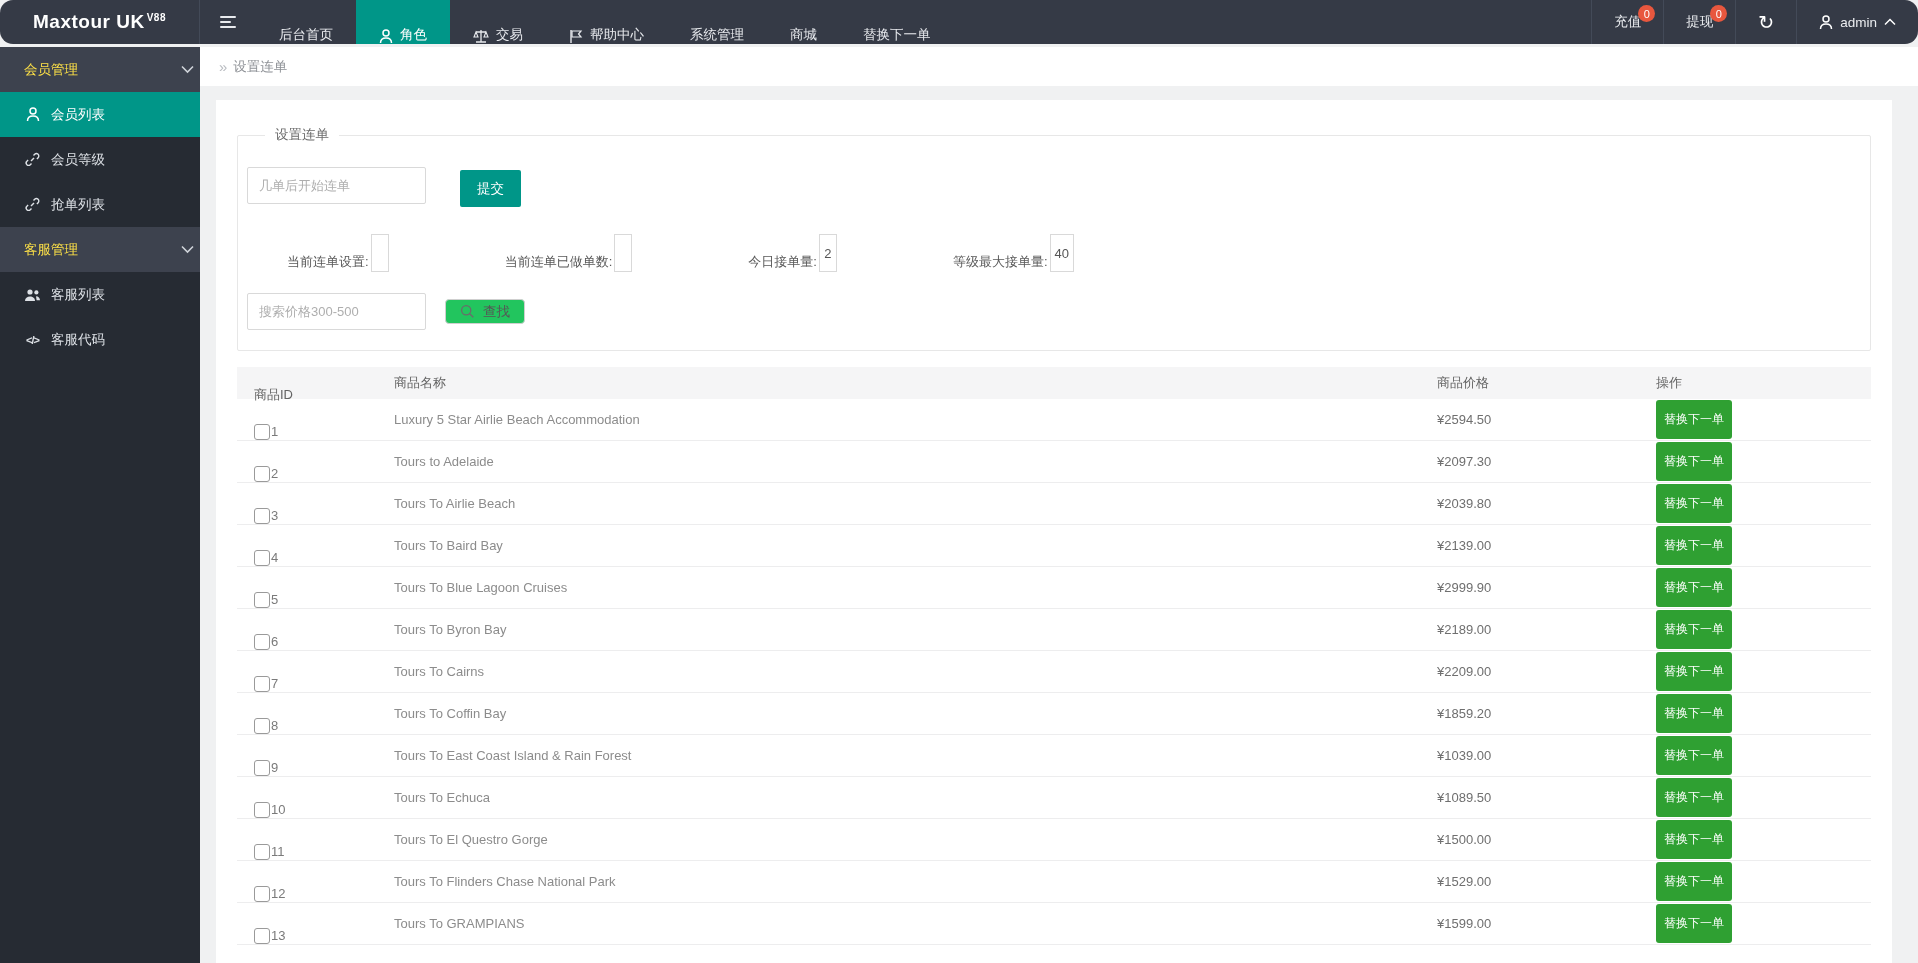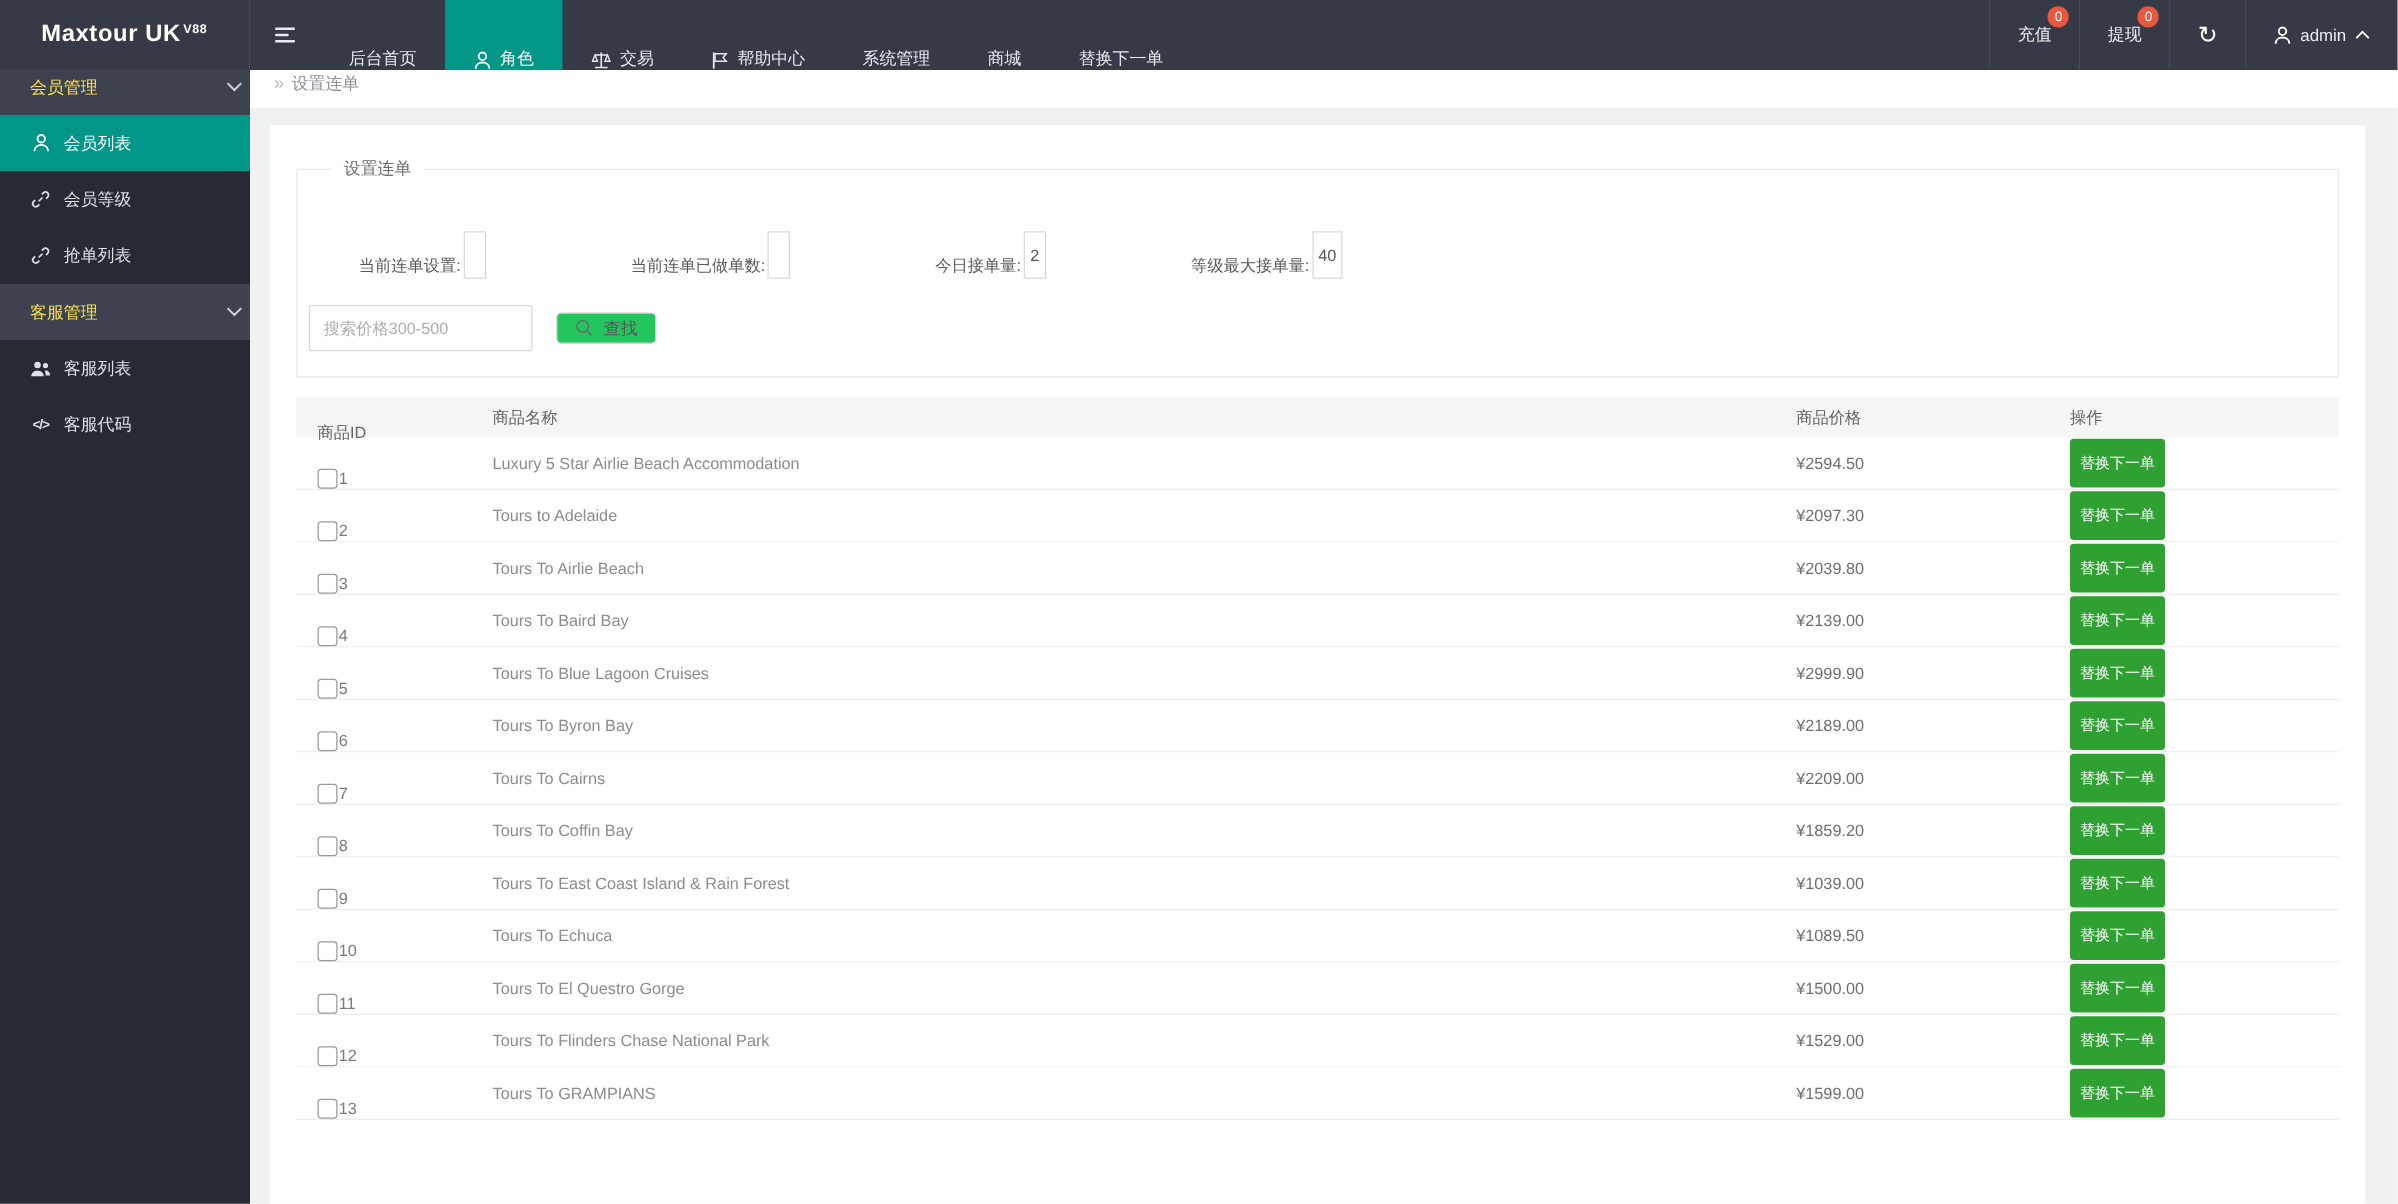--- a/index.html
+++ b/index.html
@@ -1,22 +1,22 @@
 <!DOCTYPE html>
 <html style="--teal: #009688; --green: #2fa032; --badge: #e8573e;"><head>
 <meta charset="utf-8">
 <style>
   * { margin:0; padding:0; box-sizing:border-box; }
   html,body { width:1918px; height:963px; overflow:hidden;
     font-family:"Liberation Sans","DejaVu Sans",sans-serif; }
   body { background:#f0f1f2; }
 
   
-  .navbar { position:absolute; top:0; left:0; width:1918px; height:56px;
-    background:#353a46; display:flex; align-items:stretch; color:#eceef1; z-index:10; }
+  .navbar { position:absolute; top:0; left:0; width:1918px; height:44px;
+    background:#353a46; display:flex; align-items:stretch; color:#eceef1; z-index:10;border-radius:13px; }
   .logo-zone { width:200px; display:flex; align-items:center; justify-content:center;
     border-right:1px solid #434a58; }
   .logo { color:#fff; font-size:19px; font-weight:bold; letter-spacing:.5px; }
   .logo sup { font-size:10px; font-weight:bold; margin-left:2px; }
   .nav-left { display:flex; align-items:stretch; }
   .nav-item { display:flex; align-items:flex-end; gap:7px; padding:0 23px;
     font-size:13.5px; color:#e8eaee; cursor:pointer; }
   .nav-item.active { background:var(--teal); color:#fff; }
   .nav-item .ic { display:flex; align-items:center; }
   .nav-spread { display:flex; align-items:center; padding:0 20px; cursor:pointer; }
@@ -249,20 +249,24 @@
   <div class="crumb-bar">
     <span class="crumb-icon">»</span>
     <span class="crumb-text">设置连单</span>
   </div>
 
   <div class="card">
 
     <fieldset class="set-box">
       <legend>设置连单</legend>
 
+      <div class="row1">
+        <input class="text-input" type="text" placeholder="几单后开始连单" style="">
+        <button class="btn-submit">提交</button>
+      </div>
 
       <div class="stats-row">
         <div class="stat-group">
           <span class="stat-label">当前连单设置:</span>
           <span class="stat-box"></span>
         </div>
         <div class="stat-group">
           <span class="stat-label">当前连单已做单数:</span>
           <span class="stat-box"></span>
         </div>

